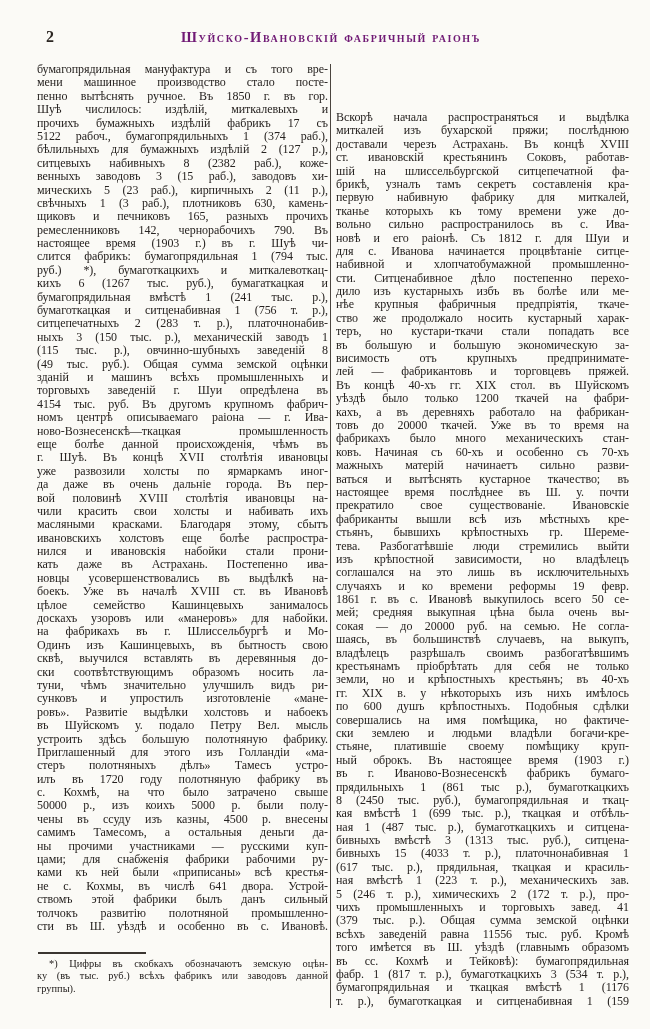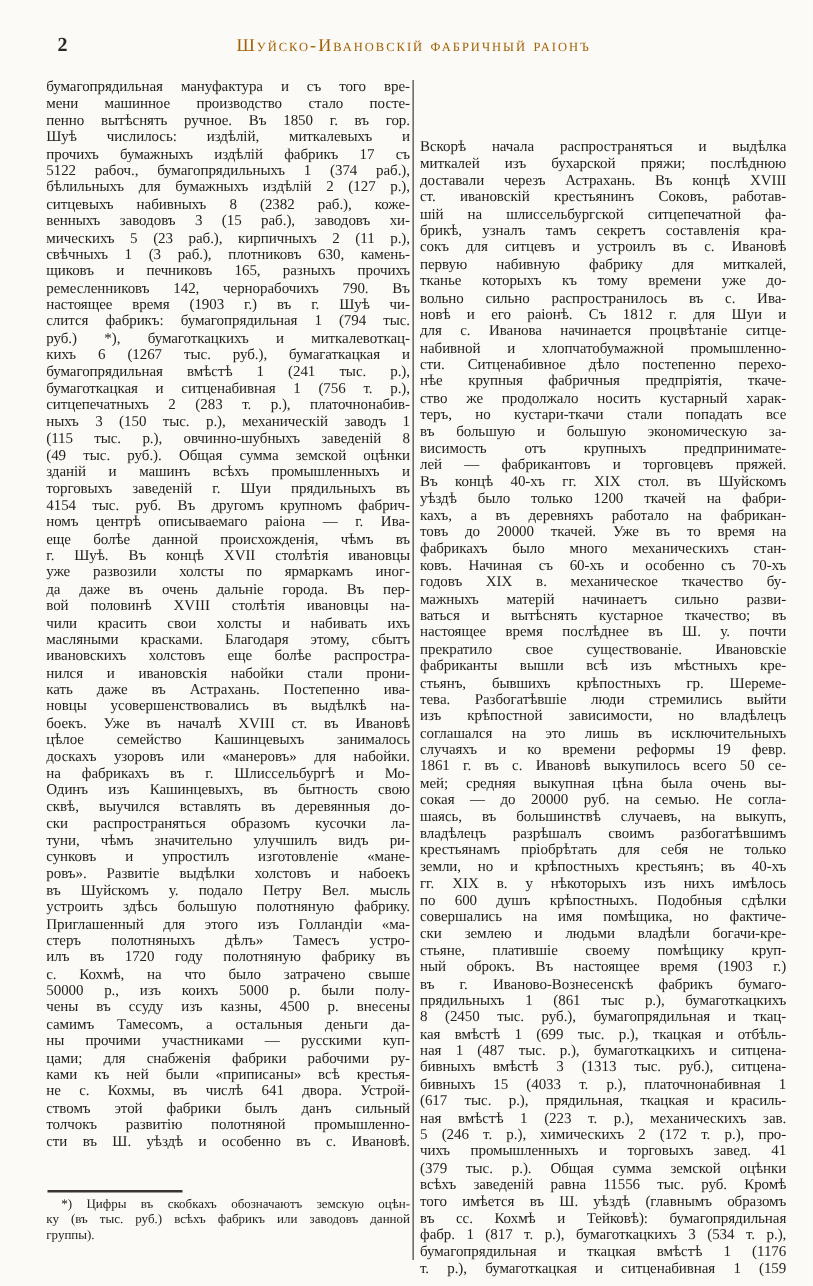--- a/index.html
+++ b/index.html
@@ -15,24 +15,24 @@
     width: 650px; height: 1029px;
     background: #fbfaf6;
   }
   .page-number {
     position: absolute; left: 46px; top: 28px;
     font-size: 16px; font-weight: bold; color: #2b2622;
   }
   .running-title {
     position: absolute; left: 12px; right: 0; top: 29px;
     text-align: center;
-    font-size: 14.5px; font-weight: normal;
+    font-size: 14.5px; font-weight: bold;
     font-variant: small-caps;
     letter-spacing: 1.6px;
-    color: #a16207;
+    color: #701a75;
   }
   .column {
     position: absolute; top: 63px;
     font-size: 12px;
     letter-spacing: -0.05px;
   }
   .column-left  { left: 37px;  width: 291px; }
   .column-right { left: 336px; width: 293px; margin-top: 48px; }
   .tline {
     height: 13.4px; line-height: 13.4px;
@@ -84,41 +84,42 @@
       <div class="tline">слится фабрикъ: бумагопрядильная 1 (794 тыс.</div>
       <div class="tline">руб.) *), бумаготкацкихъ и миткалевоткац-</div>
       <div class="tline">кихъ 6 (1267 тыс. руб.), бумагаткацкая и</div>
       <div class="tline">бумагопрядильная вмѣстѣ 1 (241 тыс. р.),</div>
       <div class="tline">бумаготкацкая и ситценабивная 1 (756 т. р.),</div>
       <div class="tline">ситцепечатныхъ 2 (283 т. р.), платочнонабив-</div>
       <div class="tline">ныхъ 3 (150 тыс. р.), механическій заводъ 1</div>
       <div class="tline">(115 тыс. р.), овчинно-шубныхъ заведеній 8</div>
       <div class="tline">(49 тыс. руб.). Общая сумма земской оцѣнки</div>
       <div class="tline">зданій и машинъ всѣхъ промышленныхъ и</div>
-      <div class="tline">торговыхъ заведеній г. Шуи прядильныхъ въ</div>
+      <div class="tline">торговыхъ заведеній г. Шуи опредѣлена въ</div>
       <div class="tline">4154 тыс. руб. Въ другомъ крупномъ фабрич-</div>
       <div class="tline">номъ центрѣ описываемаго раіона — г. Ива-</div>
+      <div class="tline">ново-Вознесенскѣ—ткацкая промышленность</div>
       <div class="tline">еще болѣе данной происхожденія, чѣмъ въ</div>
       <div class="tline">г. Шуѣ. Въ концѣ XVII столѣтія ивановцы</div>
       <div class="tline">уже развозили холсты по ярмаркамъ иног-</div>
       <div class="tline">да даже въ очень дальніе города. Въ пер-</div>
       <div class="tline">вой половинѣ XVIII столѣтія ивановцы на-</div>
       <div class="tline">чили красить свои холсты и набивать ихъ</div>
       <div class="tline">масляными красками. Благодаря этому, сбытъ</div>
       <div class="tline">ивановскихъ холстовъ еще болѣе распростра-</div>
       <div class="tline">нился и ивановскія набойки стали прони-</div>
       <div class="tline">кать даже въ Астрахань. Постепенно ива-</div>
       <div class="tline">новцы усовершенствовались въ выдѣлкѣ на-</div>
       <div class="tline">боекъ. Уже въ началѣ XVIII ст. въ Ивановѣ</div>
       <div class="tline">цѣлое семейство Кашинцевыхъ занималось</div>
       <div class="tline">доскахъ узоровъ или «манеровъ» для набойки.</div>
       <div class="tline">на фабрикахъ въ г. Шлиссельбургѣ и Мо-</div>
       <div class="tline">Одинъ изъ Кашинцевыхъ, въ бытность свою</div>
       <div class="tline">сквѣ, выучился вставлять въ деревянныя до-</div>
-      <div class="tline">ски распространяться образомъ кусочки ла-</div>
+      <div class="tline">ски соотвѣтствующимъ образомъ носить ла-</div>
       <div class="tline">туни, чѣмъ значительно улучшилъ видъ ри-</div>
       <div class="tline">сунковъ и упростилъ изготовленіе «мане-</div>
       <div class="tline">ровъ». Развитіе выдѣлки холстовъ и набоекъ</div>
       <div class="tline">въ Шуйскомъ у. подало Петру Вел. мысль</div>
       <div class="tline">устроить здѣсь большую полотняную фабрику.</div>
       <div class="tline">Приглашенный для этого изъ Голландіи «ма-</div>
       <div class="tline">стеръ полотняныхъ дѣлъ» Тамесъ устро-</div>
       <div class="tline">илъ въ 1720 году полотняную фабрику въ</div>
       <div class="tline">с. Кохмѣ, на что было затрачено свыше</div>
       <div class="tline">50000 р., изъ коихъ 5000 р. были полу-</div>
@@ -133,41 +134,40 @@
       <div class="tline">сти въ Ш. уѣздѣ и особенно въ с. Ивановѣ.</div>
     </div>
   <div class="column-divider"></div>
   <div class="column column-right">
       <div class="tline">Вскорѣ начала распространяться и выдѣлка</div>
       <div class="tline">миткалей изъ бухарской пряжи; послѣднюю</div>
       <div class="tline">доставали черезъ Астрахань. Въ концѣ XVIII</div>
       <div class="tline">ст. ивановскій крестьянинъ Соковъ, работав-</div>
       <div class="tline">шій на шлиссельбургской ситцепечатной фа-</div>
       <div class="tline">брикѣ, узналъ тамъ секретъ составленія кра-</div>
-      <div class="tline">сокъ для ситцевъ и устроилъ въ с. Ивановѣ</div>
       <div class="tline">первую набивную фабрику для миткалей,</div>
       <div class="tline">тканье которыхъ къ тому времени уже до-</div>
       <div class="tline">вольно сильно распространилось въ с. Ива-</div>
       <div class="tline">новѣ и его раіонѣ. Съ 1812 г. для Шуи и</div>
       <div class="tline">для с. Иванова начинается процвѣтаніе ситце-</div>
       <div class="tline">набивной и хлопчатобумажной промышленно-</div>
       <div class="tline">сти. Ситценабивное дѣло постепенно перехо-</div>
+      <div class="tline">дило изъ кустарныхъ избъ въ болѣе или ме-</div>
       <div class="tline">нѣе крупныя фабричныя предпріятія, ткаче-</div>
       <div class="tline">ство же продолжало носить кустарный харак-</div>
       <div class="tline">теръ, но кустари-ткачи стали попадать все</div>
       <div class="tline">въ большую и большую экономическую за-</div>
       <div class="tline">висимость отъ крупныхъ предпринимате-</div>
       <div class="tline">лей — фабрикантовъ и торговцевъ пряжей.</div>
       <div class="tline">Въ концѣ 40-хъ гг. XIX стол. въ Шуйскомъ</div>
       <div class="tline">уѣздѣ было только 1200 ткачей на фабри-</div>
       <div class="tline">кахъ, а въ деревняхъ работало на фабрикан-</div>
       <div class="tline">товъ до 20000 ткачей. Уже въ то время на</div>
       <div class="tline">фабрикахъ было много механическихъ стан-</div>
       <div class="tline">ковъ. Начиная съ 60-хъ и особенно съ 70-хъ</div>
-      <div class="tline">годовъ XIX в. механическое ткачество бу-</div>
       <div class="tline">мажныхъ матерій начинаетъ сильно разви-</div>
       <div class="tline">ваться и вытѣснять кустарное ткачество; въ</div>
       <div class="tline">настоящее время послѣднее въ Ш. у. почти</div>
       <div class="tline">прекратило свое существованіе. Ивановскіе</div>
       <div class="tline">фабриканты вышли всѣ изъ мѣстныхъ кре-</div>
       <div class="tline">стьянъ, бывшихъ крѣпостныхъ гр. Шереме-</div>
       <div class="tline">тева. Разбогатѣвшіе люди стремились выйти</div>
       <div class="tline">изъ крѣпостной зависимости, но владѣлецъ</div>
       <div class="tline">соглашался на это лишь въ исключительныхъ</div>
       <div class="tline">случаяхъ и ко времени реформы 19 февр.</div>

